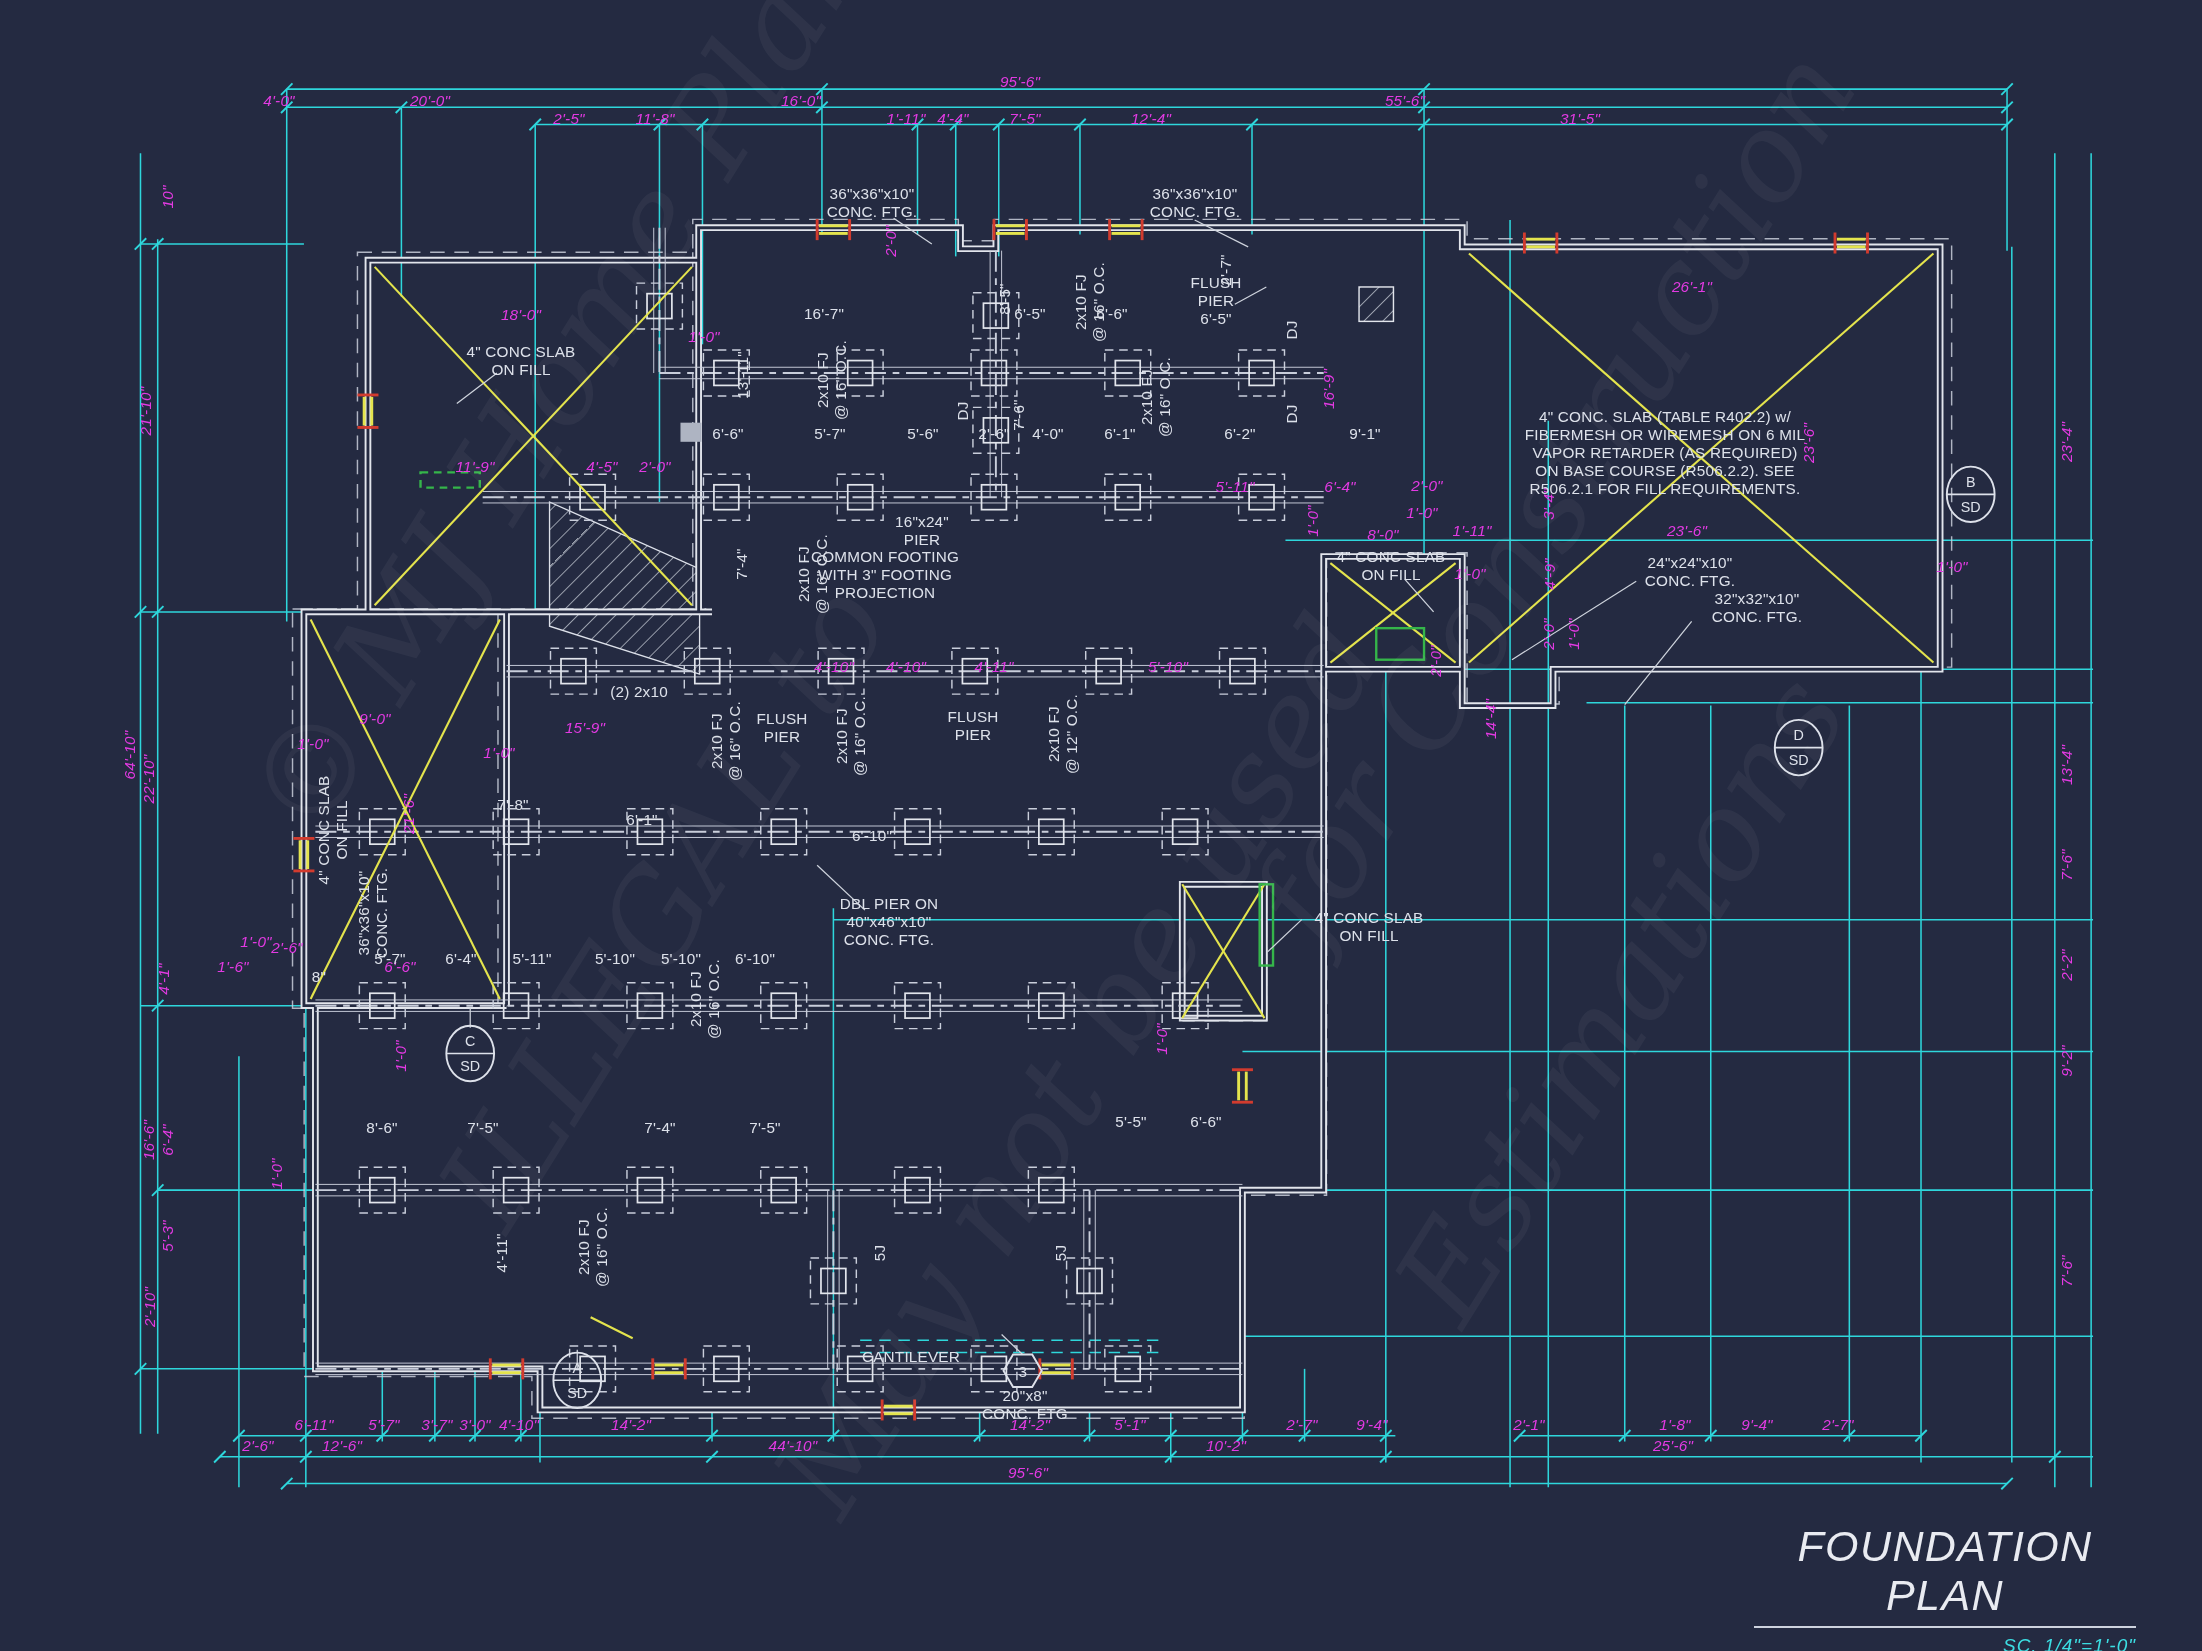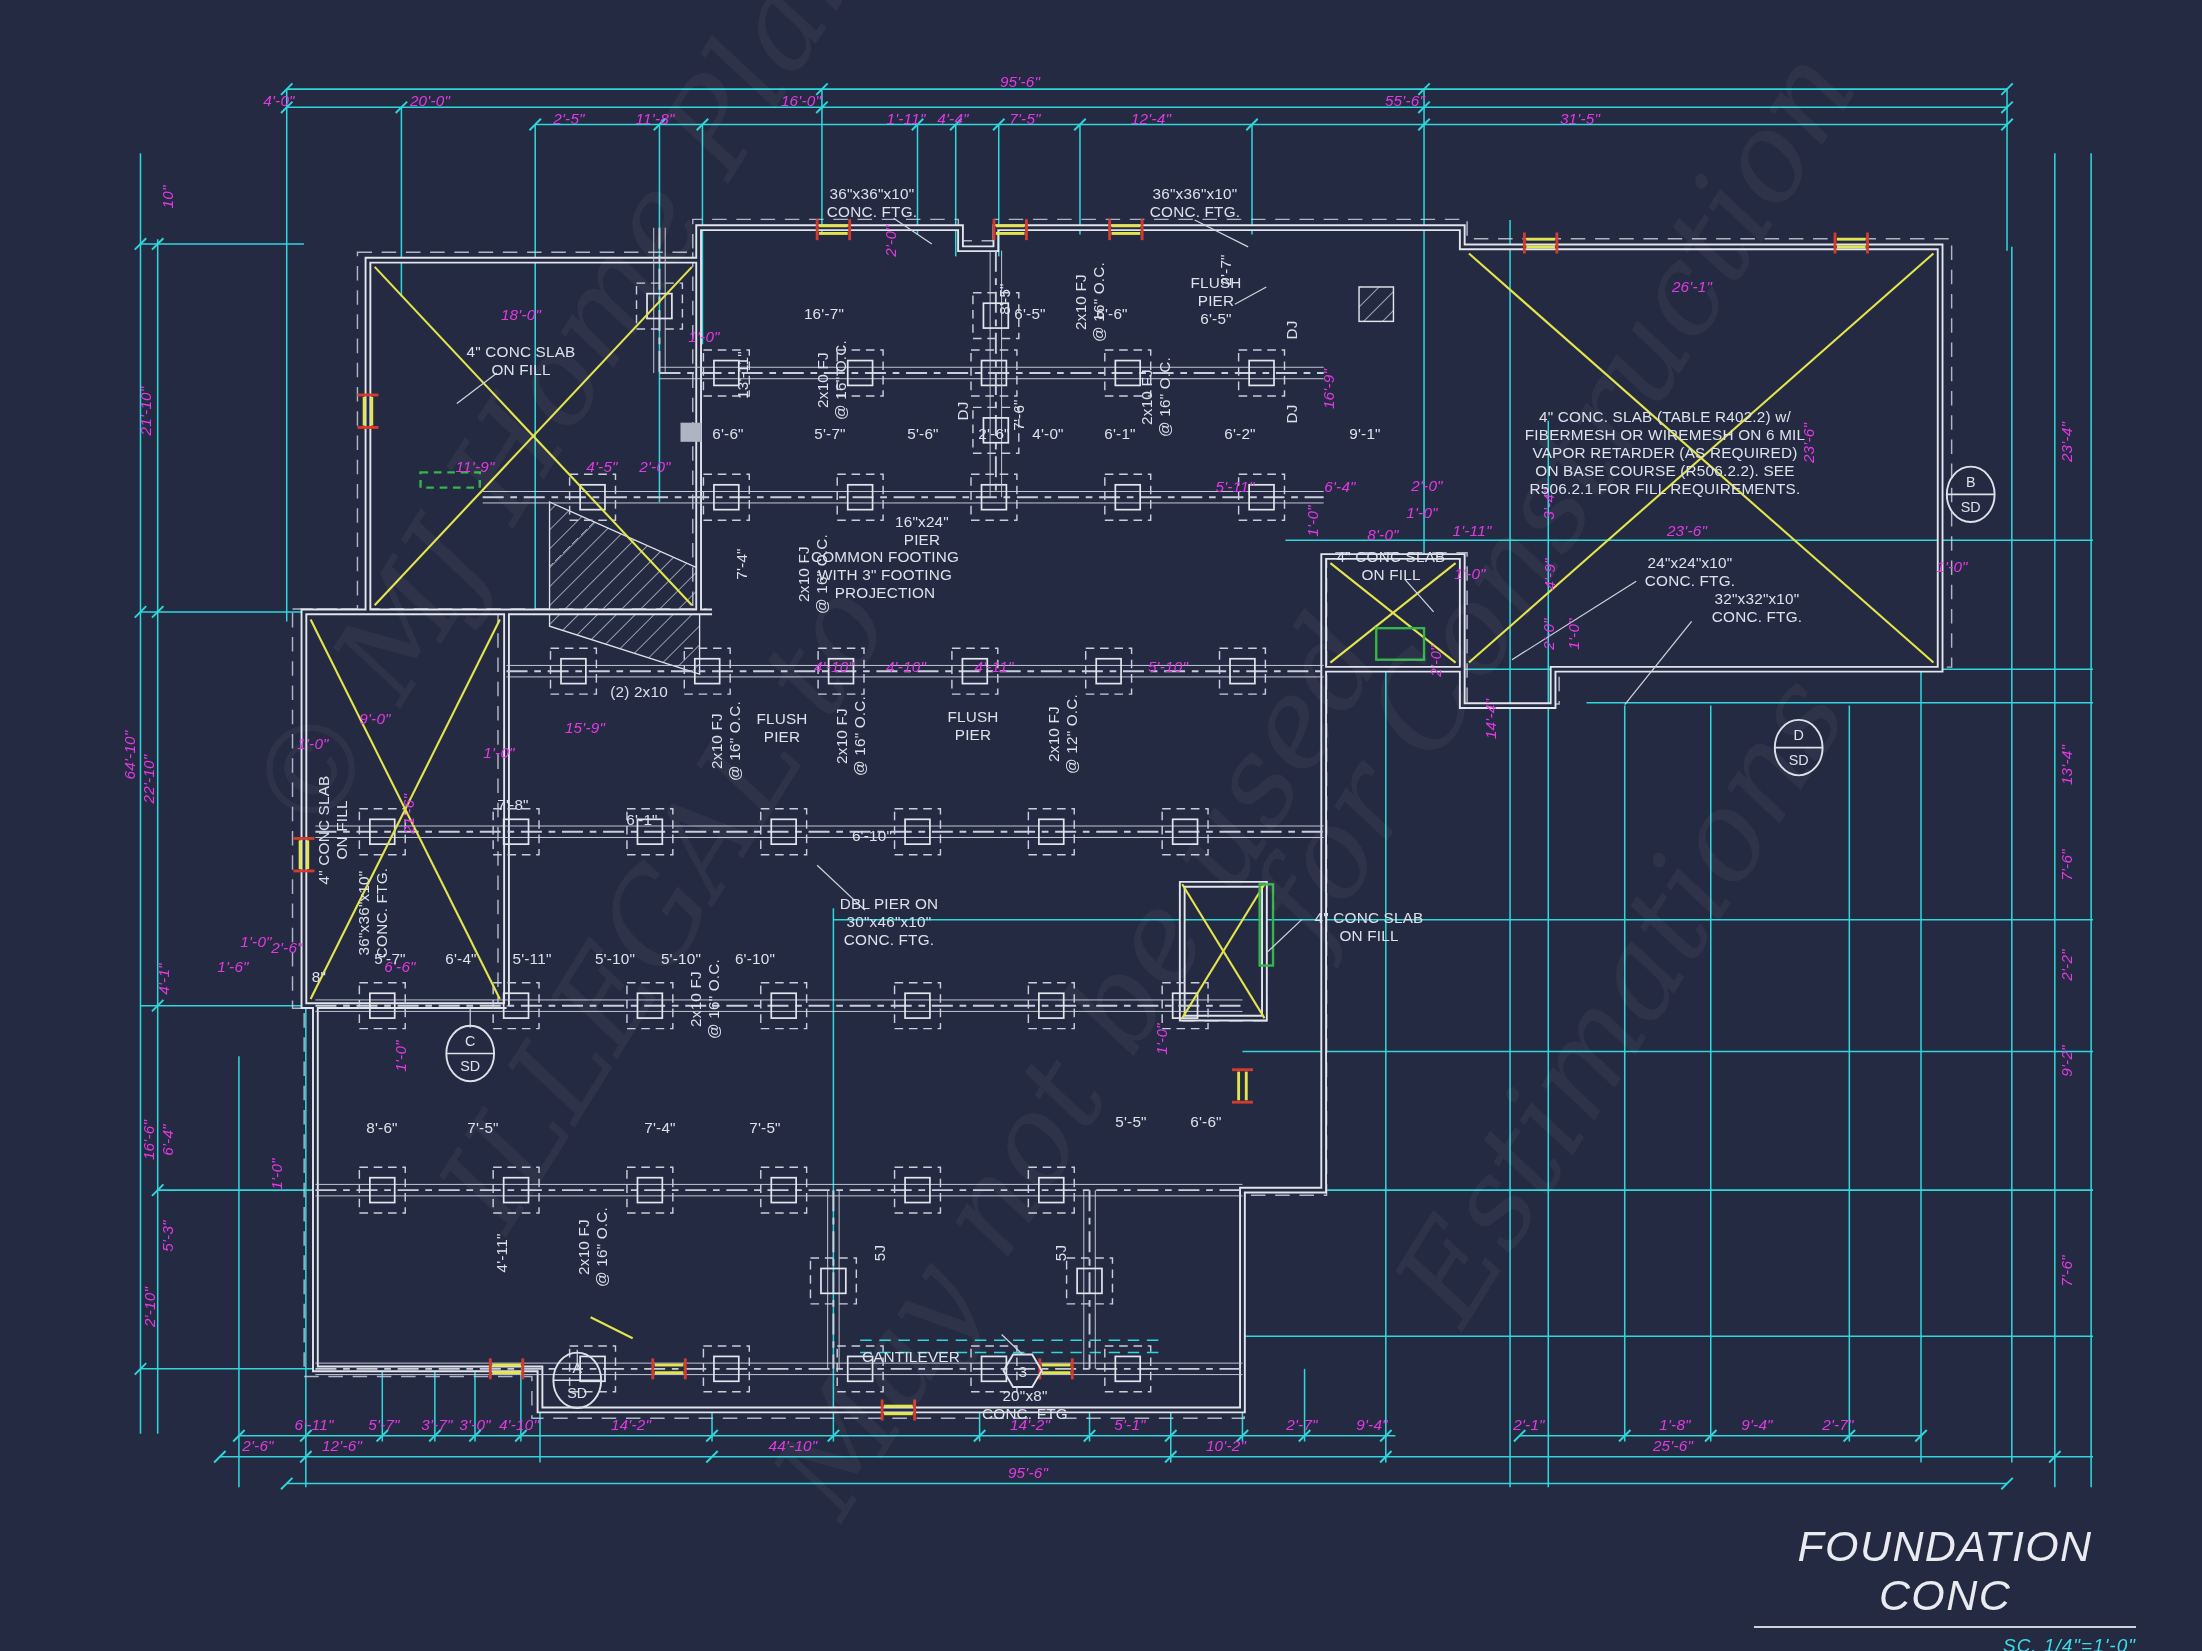--- a/index.html
+++ b/index.html
@@ -544,21 +544,21 @@
 PIER</span>
       <span class="lbl w r" style="left: 726px; top: 741px;">2x10 FJ
 @ 16" O.C.</span>
       <span class="lbl w r" style="left: 851px; top: 736px;">2x10 FJ
 @ 16" O.C.</span>
       <span class="lbl w r" style="left: 1063px; top: 734px;">2x10 FJ
 @ 12" O.C.</span>
       <span class="lbl w" style="left: 642px; top: 820px;">6'-1"</span>
       <span class="lbl w" style="left: 872px; top: 836px;">6'-10"</span>
       <span class="lbl w" style="left: 889px; top: 922px;">DBL PIER ON
-30"x46"x10"
+40"x46"x10"
 CONC. FTG.</span>
       <span class="lbl w" style="left: 1369px; top: 927px;">4" CONC SLAB
 ON FILL</span>
       <span class="lbl w" style="left: 1391px; top: 566px;">4" CONC SLAB
 ON FILL</span>
       <span class="lbl w" style="left: 390px; top: 959px;">5'-7"</span>
       <span class="lbl w" style="left: 461px; top: 959px;">6'-4"</span>
       <span class="lbl w" style="left: 532px; top: 959px;">5'-11"</span>
       <span class="lbl w" style="left: 615px; top: 959px;">5'-10"</span>
       <span class="lbl w" style="left: 681px; top: 959px;">5'-10"</span>
@@ -589,18 +589,18 @@
 VAPOR RETARDER (AS REQUIRED)
 ON BASE COURSE (R506.2.2). SEE
 R506.2.1 FOR FILL REQUIREMENTS.</span>
       <span class="lbl w" style="left: 1690px; top: 572px;">24"x24"x10"
 CONC. FTG.</span>
       <span class="lbl w" style="left: 1757px; top: 608px;">32"x32"x10"
 CONC. FTG.</span>
     </div>
 
   <div class="title-block">
-    <div class="title-text">FOUNDATION CONC</div>
+    <div class="title-text">FOUNDATION PLAN</div>
     <div class="title-rule"></div>
     <div class="scale-text">SC. 1/4"=1'-0"</div>
   </div>
 </div>
 
 
 </body></html>

